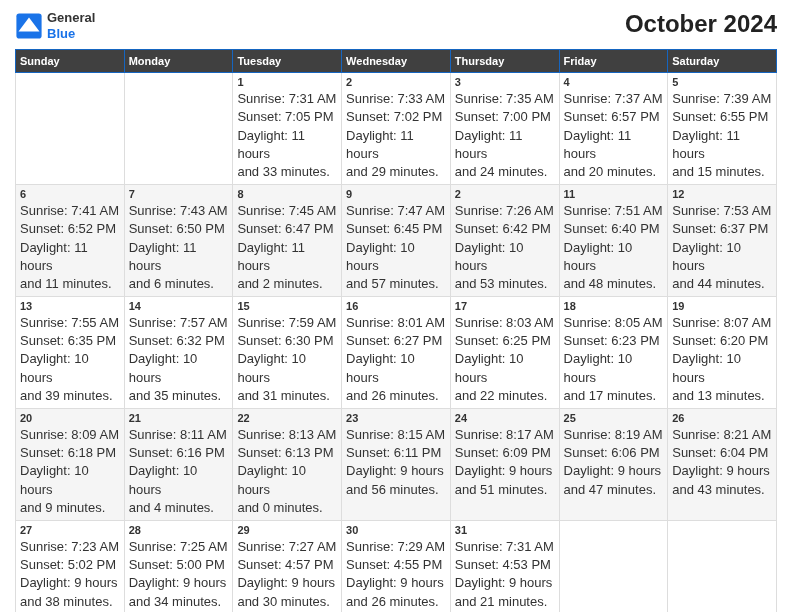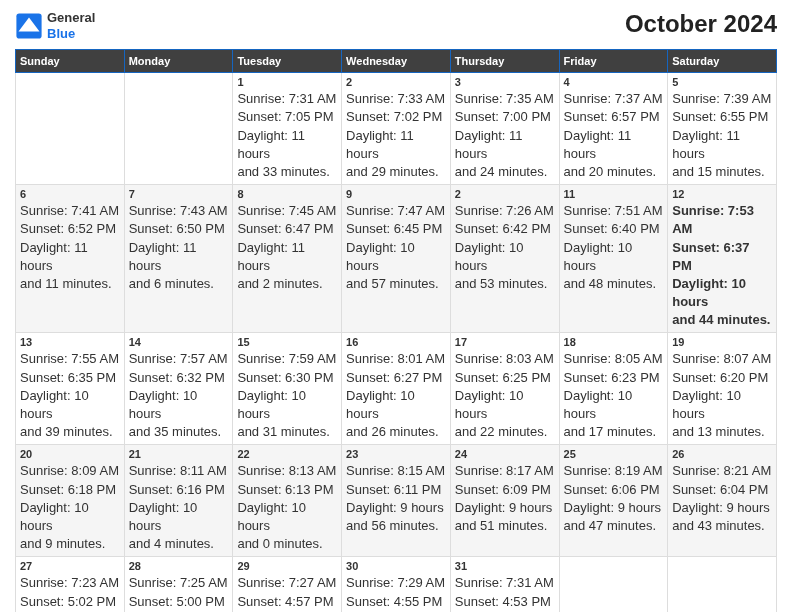--- a/index.html
+++ b/index.html
@@ -208,21 +208,21 @@
           </td>
           <td>
             <span class="day-num">11</span>
             <div class="cell-text" style="white-space: pre-line;">Sunrise: 7:51 AM
 Sunset: 6:40 PM
 Daylight: 10 hours
 and 48 minutes.</div>
           </td>
           <td>
             <span class="day-num">12</span>
-            <div class="cell-text" style="white-space: pre-line; font-weight: bold;">Sunrise: 7:53 AM
+            <div class="cell-text" style="white-space: pre-line;">Sunrise: 7:53 AM
 Sunset: 6:37 PM
 Daylight: 10 hours
 and 44 minutes.</div>
           </td>
         </tr>
         <tr>
           <td>
             <span class="day-num">13</span>
             <div class="cell-text" style="white-space: pre-line;">Sunrise: 7:55 AM
 Sunset: 6:35 PM

